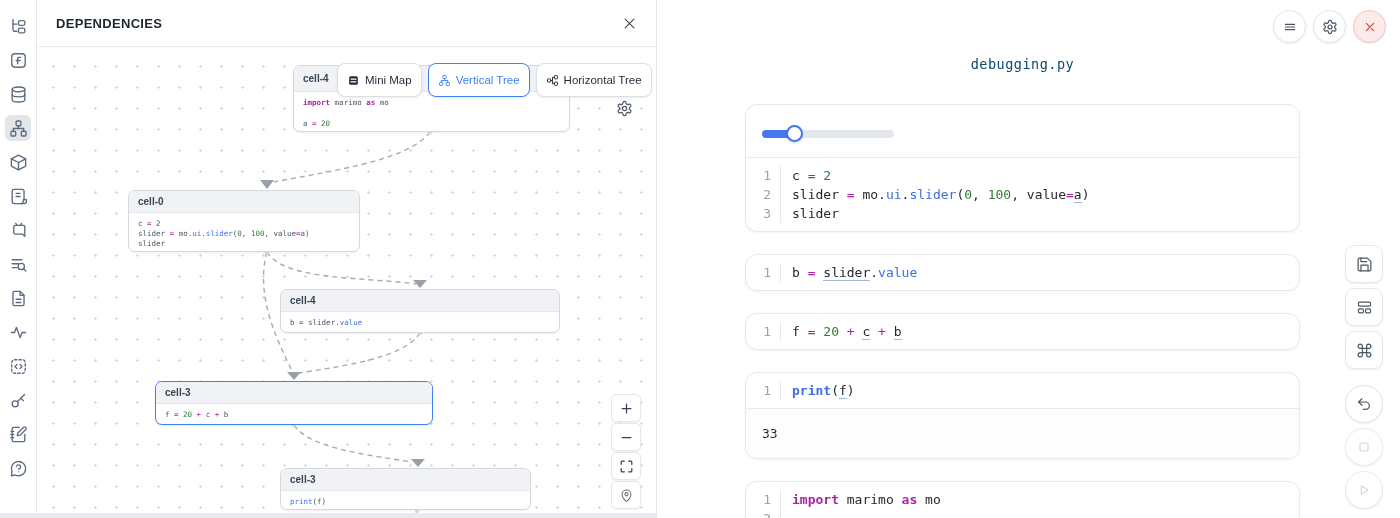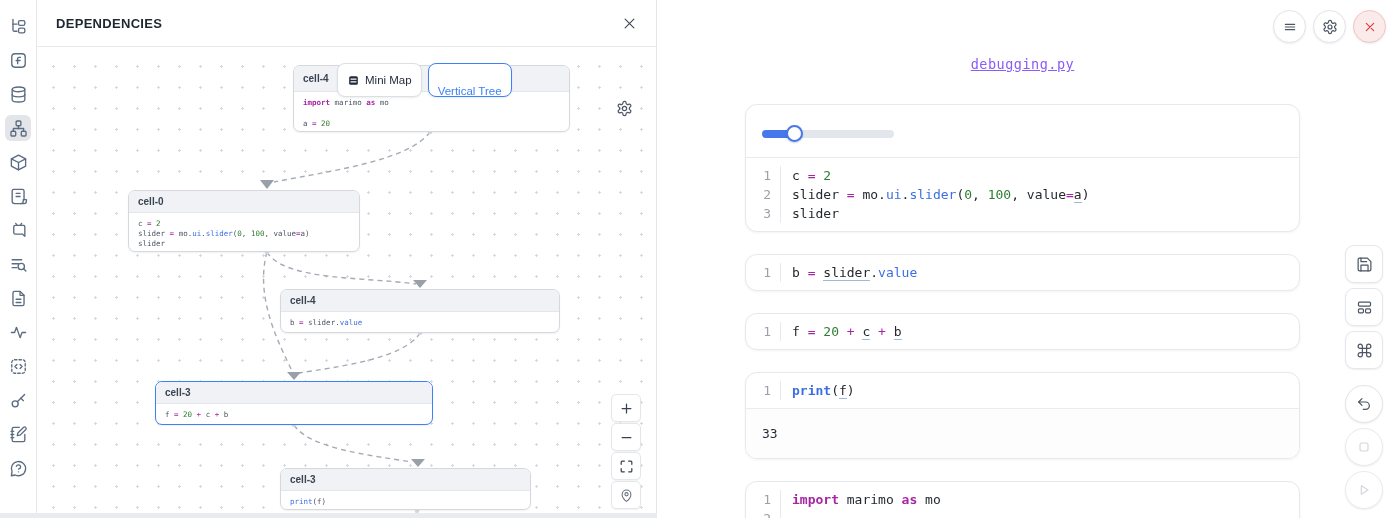--- a/index.html
+++ b/index.html
@@ -42,41 +42,41 @@
   .gn-body { padding:6px 9px; font-family:"DejaVu Sans Mono", monospace; font-size:7.5px;
              line-height:10px; color:#4b5563; }
   #node-cell-4 .gn-header { padding:7px 9px; }
   #node-cell-4 .gn-body { line-height:10.5px; }
 
   .graph-toolbar { position:absolute; left:300px; top:16px; z-index:20; display:flex; gap:6px; }
   .gt-btn { height:27px; display:flex; align-items:center; gap:5px; padding:16px 9px; background:#fff;
             border:1px solid #dcdfe4; border-radius:8px; font-size:11.5px; color:#1f2937; cursor:pointer;
             box-shadow:0 1px 2px rgba(15,23,42,.08); white-space:nowrap; }
   .gt-btn svg { width:13px; height:13px; stroke:#1f2937; fill:none; stroke-width:1.8; stroke-linejoin:round; }
-  .gt-btn.active { color:#3c82f6; border:1.4px solid #3c82f6;flex-direction:column; }
+  .gt-btn.active { color:#3c82f6; border:1.4px solid #3c82f6; }
   .gt-btn.active svg { stroke:#3c82f6; }
 
   .graph-gear { position:absolute; left:579px; top:53px; z-index:20; }
   .graph-gear svg { width:17px; height:17px; stroke:#4b5563; stroke-width:1.7; fill:none; }
 
   .zoom-controls { position:absolute; left:574px; top:347px; z-index:20; display:flex;
                    flex-direction:column; gap:1px; }
   .zc-btn { width:30px; height:28px; background:#fff; border:1px solid #e4e6ea; border-radius:5px;
             display:flex; align-items:center; justify-content:center; cursor:pointer;
             box-shadow:0 1px 1px rgba(15,23,42,.05); }
   .zc-btn svg { width:15px; height:15px; stroke:#374151; fill:none; stroke-width:2; stroke-linecap:round; stroke-linejoin:round; }
   .zc-btn.dim svg { stroke:#6b7280; stroke-width:1.7; }
 
   .bottom-strip { position:absolute; left:0; bottom:0; width:657px; height:5px; background:#e9ebee; z-index:40; }
 
   
   .notebook { position:relative; flex:1; background:#fff; overflow:hidden; }
   .nb-col { width:555px; margin-left:88px; }
   .nb-title { margin-top:56px; text-align:center; font-family:"DejaVu Sans Mono", monospace;
-              font-size:13.5px; color:#8b5cf6; letter-spacing:.5px; cursor:pointer;text-decoration:underline; }
+              font-size:13.5px; color:#0c4a6e; letter-spacing:.5px; cursor:pointer; }
   .cells { margin-top:32px; display:flex; flex-direction:column; gap:22px; }
   .cell { background:#fff; border:1px solid #e7e9ec; border-radius:12px;
           box-shadow:0 1px 3px rgba(15,23,42,.05); overflow:hidden; }
   .cell-output { padding:20px 16px 15px 16px; border-bottom:1px solid #e9ebed; }
   .code-area { padding:8px 0; font-family:"DejaVu Sans Mono", monospace; font-size:13px; line-height:19px; }
   .code-row { display:flex; }
   .ln { width:34px; flex-shrink:0; text-align:right; padding-right:9px; color:#9aa1ab; }
   .lc { flex:1; padding-left:11px; border-left:1px solid #e7e9ec; white-space:pre; color:#24292e; }
   .nc { white-space:pre; }
   .console-out { border-top:1px solid #e9ebed; padding:17px 16px; font-family:"DejaVu Sans Mono", monospace;
@@ -319,20 +319,29 @@
         </button>
         <button class="gt-btn active">
           <svg viewBox="0 0 24 24">
               <rect x="9" y="2.8" width="6" height="5.6" rx="1.2"></rect>
               <rect x="3" y="15.6" width="6" height="5.6" rx="1.2"></rect>
               <rect x="15" y="15.6" width="6" height="5.6" rx="1.2"></rect>
               <path d="M12 8.4V12M12 12H6v3.6M12 12h6v3.6"></path>
             </svg>
           <span>Vertical Tree</span>
         </button>
+        <button class="gt-btn">
+          <svg viewBox="0 0 24 24">
+              <rect x="2.8" y="9" width="5.6" height="6" rx="1.2"></rect>
+              <rect x="15.6" y="3" width="5.6" height="6" rx="1.2"></rect>
+              <rect x="15.6" y="15" width="5.6" height="6" rx="1.2"></rect>
+              <path d="M8.4 12H12M12 12V6h3.6M12 12v6h3.6"></path>
+            </svg>
+          <span>Horizontal Tree</span>
+        </button>
       </div>
 
       <button class="icon-plain graph-gear">
         <svg viewBox="0 0 24 24">
             <path d="M12.22 2h-.44a2 2 0 0 0-2 2v.18a2 2 0 0 1-1 1.73l-.43.25a2 2 0 0 1-2 0l-.15-.08a2 2 0 0 0-2.73.73l-.22.38a2 2 0 0 0 .73 2.73l.15.1a2 2 0 0 1 1 1.72v.51a2 2 0 0 1-1 1.74l-.15.09a2 2 0 0 0-.73 2.73l.22.38a2 2 0 0 0 2.73.73l.15-.08a2 2 0 0 1 2 0l.43.25a2 2 0 0 1 1 1.73V20a2 2 0 0 0 2 2h.44a2 2 0 0 0 2-2v-.18a2 2 0 0 1 1-1.73l.43-.25a2 2 0 0 1 2 0l.15.08a2 2 0 0 0 2.73-.73l.22-.39a2 2 0 0 0-.73-2.73l-.15-.08a2 2 0 0 1-1-1.74v-.5a2 2 0 0 1 1-1.74l.15-.09a2 2 0 0 0 .73-2.73l-.22-.38a2 2 0 0 0-2.73-.73l-.15.08a2 2 0 0 1-2 0l-.43-.25a2 2 0 0 1-1-1.73V4a2 2 0 0 0-2-2z"></path>
             <circle cx="12" cy="12" r="3"></circle>
           </svg>
       </button>
 
       <div class="zoom-controls">

